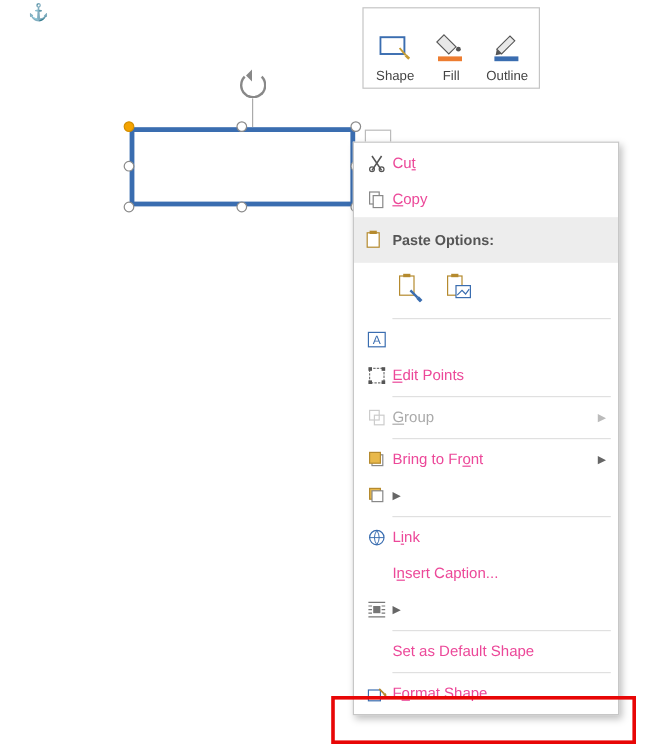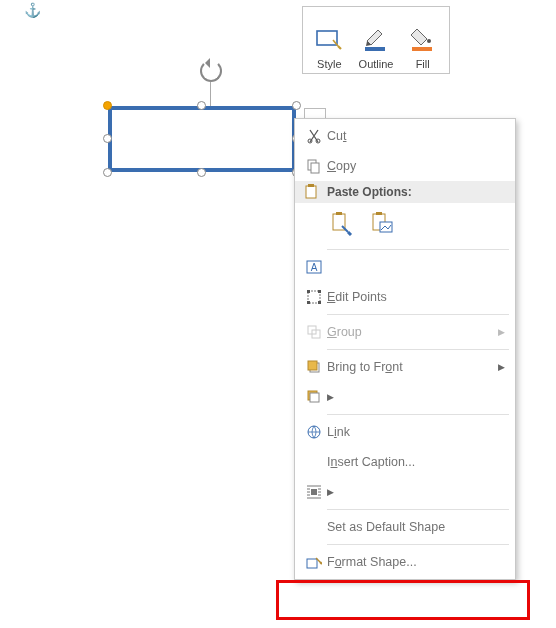--- a/index.html
+++ b/index.html
@@ -150,32 +150,32 @@
   .ctx .row .ic {
     width: 26px;
     display: flex;
     align-items: center;
     justify-content: center;
     color: #555;
   }
   .ctx .row .txt {
     flex: 1;
     font-size: 12.5px;
-    color: #737373;
+    color: #ec4899;
     white-space: nowrap;
   }
   .ctx .row.disabled .txt { color: #aaa; }
   .ctx .row.disabled .ic { color: #bbb; }
   .ctx .row .arrow {
     font-size: 9px;
     color: #666;
   }
   .ctx .row.disabled .arrow { color: #bbb; }
   .ctx .section-label {
-    height: 22px;
+    height: 38px;
     display: flex;
     align-items: center;
     padding-left: 32px;
     background: #ededed;
     font-weight: 600;
     color: #555;
     font-size: 12px;
   }
   .ctx .paste-icons {
     display: flex;
@@ -215,41 +215,41 @@
 
 <div class="mini-toolbar">
   <div class="tbtn">
     <div class="ico">
       <svg width="26" height="22" viewBox="0 0 26 22">
         <rect x="1" y="3" width="20" height="14" fill="none" stroke="#3a6db0" stroke-width="1.6"></rect>
         <path d="M17 12 L22 18" stroke="#c59b32" stroke-width="1.6"></path>
         <path d="M22 18 L25 21" stroke="#c59b32" stroke-width="2.2"></path>
       </svg>
     </div>
-    <div class="lbl">Style</div>
+    <div class="lbl">Shape</div>
+  </div>
+  <div class="tbtn">
+    <div class="ico">
+      <svg width="26" height="26" viewBox="0 0 26 26">
+        <path d="M7 3 L17 13 L11 19 L1 9 Z" fill="#e8e8e8" stroke="#555" stroke-width="0.9"></path>
+        <circle cx="19" cy="15" r="2" fill="#555"></circle>
+        <rect x="2" y="21" width="20" height="4" fill="#ed7d31"></rect>
+      </svg>
+    </div>
+    <div class="lbl">Fill</div>
   </div>
   <div class="tbtn">
     <div class="ico">
       <svg width="26" height="26" viewBox="0 0 26 26">
         <path d="M4 15 L15 4 L19 8 L8 19 Z" fill="#e8e8e8" stroke="#555" stroke-width="0.9"></path>
         <path d="M4 15 L8 19 L3 20 Z" fill="#555"></path>
         <rect x="2" y="21" width="20" height="4" fill="#3a6db0"></rect>
       </svg>
     </div>
     <div class="lbl">Outline</div>
-  </div>
-  <div class="tbtn">
-    <div class="ico">
-      <svg width="26" height="26" viewBox="0 0 26 26">
-        <path d="M7 3 L17 13 L11 19 L1 9 Z" fill="#e8e8e8" stroke="#555" stroke-width="0.9"></path>
-        <circle cx="19" cy="15" r="2" fill="#555"></circle>
-        <rect x="2" y="21" width="20" height="4" fill="#ed7d31"></rect>
-      </svg>
-    </div>
-    <div class="lbl">Fill</div>
   </div>
 </div>
 
 <div class="rotate-handle"></div>
 <div class="rotate-stem"></div>
 
 <div class="tinybox"></div>
 <div class="shape-wrap">
   <div class="shape-rect"></div>
   <div class="sh tl orange"></div>

